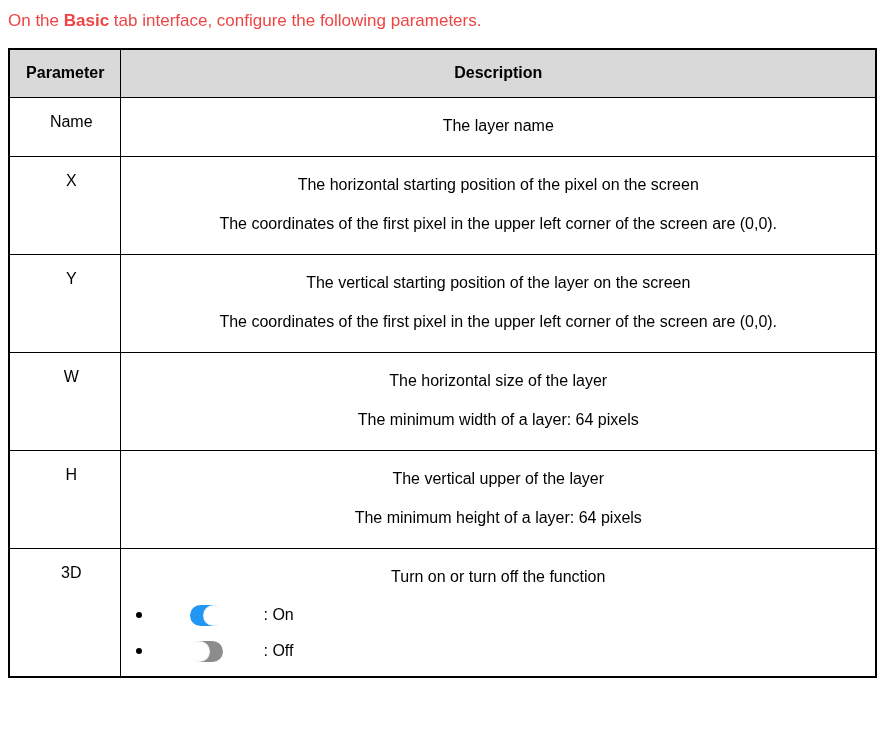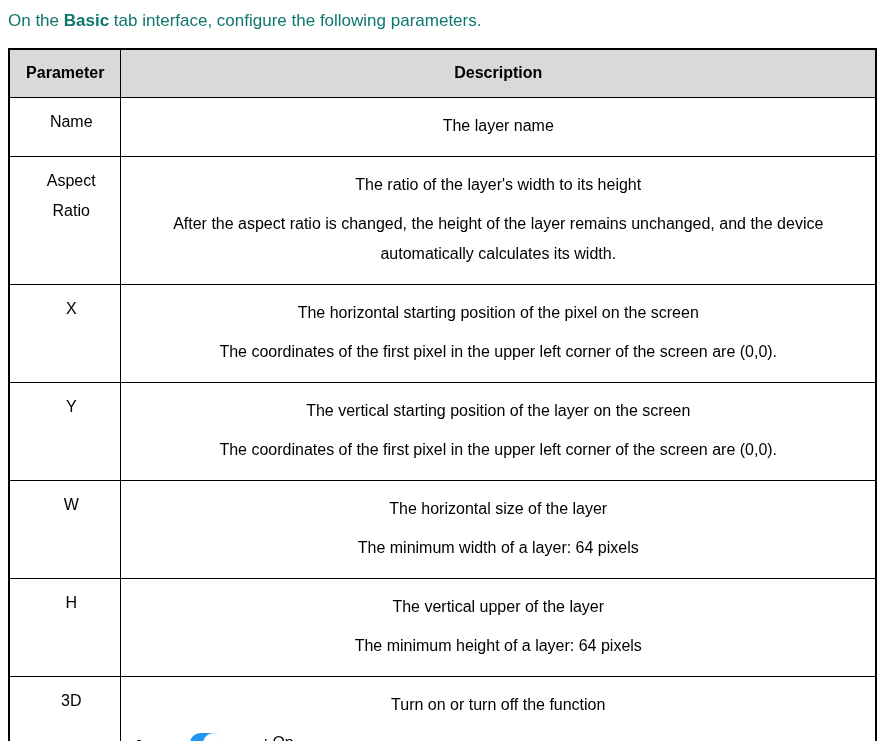--- a/index.html
+++ b/index.html
@@ -15,21 +15,21 @@
     width:885px;
     height:741px;
     padding:8px 8px 0 8px;
     background:#fff;
     overflow:hidden;
   }
   .intro{
     margin:0 0 15px 0;
     font-size:17px;
     line-height:25px;
-    color:#0f766e;
+    color:#ef4444;
   }
   .intro b{font-weight:bold;}
   table.param-table{
     border-collapse:collapse;
     table-layout:fixed;
     width:869px;
     border:2px solid var(--border);
   }
   .param-table th,
   .param-table td{
@@ -119,27 +119,20 @@
     </thead>
     <tbody>
 
       <tr>
         <td class="param-cell">Name</td>
         <td class="desc-cell">
           <p>The layer name</p>
         </td>
       </tr>
 
-      <tr>
-        <td class="param-cell">Aspect Ratio</td>
-        <td class="desc-cell">
-          <p>The ratio of the layer's width to its height</p>
-          <p>After the aspect ratio is changed, the height of the layer remains unchanged, and the device automatically calculates its width.</p>
-        </td>
-      </tr>
 
       <tr>
         <td class="param-cell">X</td>
         <td class="desc-cell">
           <p>The horizontal starting position of the pixel on the screen</p>
           <p>The coordinates of the first pixel in the upper left corner of the screen are (0,0).</p>
         </td>
       </tr>
 
       <tr>

